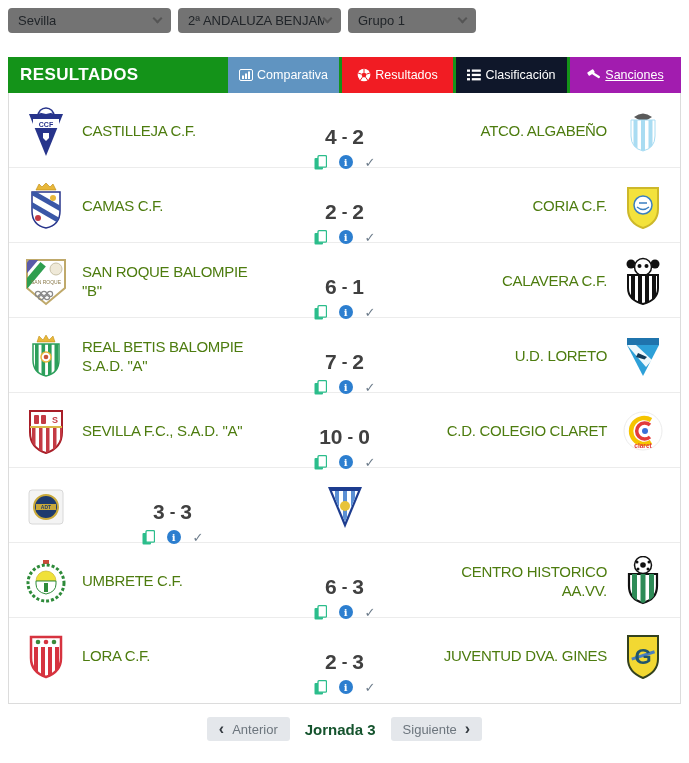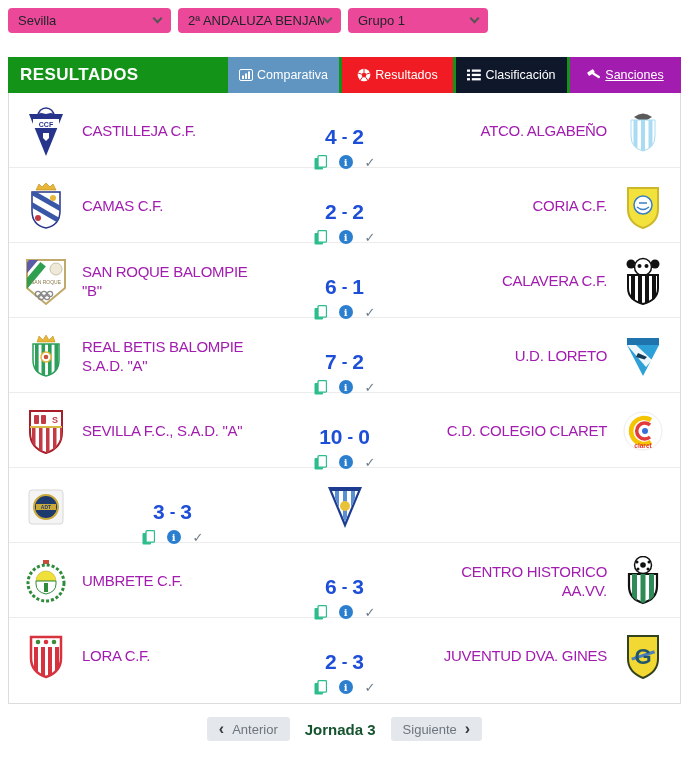--- a/index.html
+++ b/index.html
@@ -1,26 +1,26 @@
 <!DOCTYPE html>
 <html><head>
 <meta charset="utf-8">
 <style>
   * { box-sizing: border-box; margin: 0; padding: 0; }
   html,body { width: 689px; height: 763px; background: #fff;
     font-family: "Liberation Sans", sans-serif; overflow: hidden; }
 
   
   .filters { display: flex; gap: 7px; padding: 8px 8px 0 8px; }
-  .select { background: #ec4899; border-radius: 4px; height: 25px; display: flex;
+  .select { background: #737373; border-radius: 4px; height: 25px; display: flex;
     align-items: center; justify-content: space-between; padding: 0 10px;
     font-size: 13px; color: #212529; cursor: pointer; }
   .select-territory { width: 163px; }
   .select-competition { width: 163px; }
-  .select-group { width: 140px; }
+  .select-group { width: 128px; }
   .select .label { white-space: nowrap; overflow: hidden; }
   .chev { width: 7px; height: 7px; border-right: 2px solid #555;
     border-bottom: 2px solid #555; transform: rotate(45deg); margin-top: -4px; flex: none; }
 
   
   .panel { margin: 24px 8px 0 8px; }
   .panel-header { display: flex; background: #149319; height: 36px; }
   .panel-title { flex: 1; color: #fff; font-weight: bold; font-size: 17px;
     display: flex; align-items: center; padding-left: 12px; letter-spacing: .4px; }
   .tab { width: 111px; margin-left: 3px; display: flex; align-items: center;
@@ -30,25 +30,25 @@
   .tab-resultados  { background: #f11c23; }
   .tab-clasificacion { background: #0f172a; }
   .tab-sanciones   { background: #a21caf; text-decoration: underline; }
 
   
   .results { border: 1px solid #dcdcdc; border-top: none; background: #fff; padding-bottom: 10px; }
   .match-row { display: grid; grid-template-columns: 60px 193px 151px 193px 60px;
     align-items: center; height: 75px; border-bottom: 1px solid #ececec; padding: 0 7px; }
   .match-row:last-child { border-bottom: none; }
   .logo-cell { display: flex; align-items: center; justify-content: center; }
-  .name { font-size: 15px; letter-spacing: -0.3px; color: #a21caf; line-height: 1.25; }
+  .name { font-size: 15px; letter-spacing: -0.3px; color: #4d7c0f; line-height: 1.25; }
   .name-home { padding-left: 6px; }
   .name-away { text-align: right; padding-right: 6px; }
   .score-cell { text-align: center; }
-  .score-line { font-size: 21px; font-weight: bold; color: #1d4ed8; letter-spacing: 0; margin-top: 32px; }
+  .score-line { font-size: 21px; font-weight: bold; color: #404040; letter-spacing: 0; margin-top: 32px; }
   .score-sep { margin: 0 5px; font-size: 17px; position: relative; top: -2px; }
   .actions { margin-top: 5px; display: flex; justify-content: center; gap: 12px;
     align-items: center; height: 16px; }
   .icon-copy { display: inline-flex; cursor: pointer; }
   .icon-info { width: 14px; height: 14px; border-radius: 50%; background: #2c7ecf;
     color: #fff; font-size: 10px; font-weight: bold; display: inline-flex; align-items: center;
     justify-content: center; font-family: "DejaVu Serif", serif; cursor: pointer; }
   .icon-check { color: #6c7b8a; font-size: 13px; font-weight: bold;
     font-family: "DejaVu Sans", sans-serif; cursor: pointer; }
 

